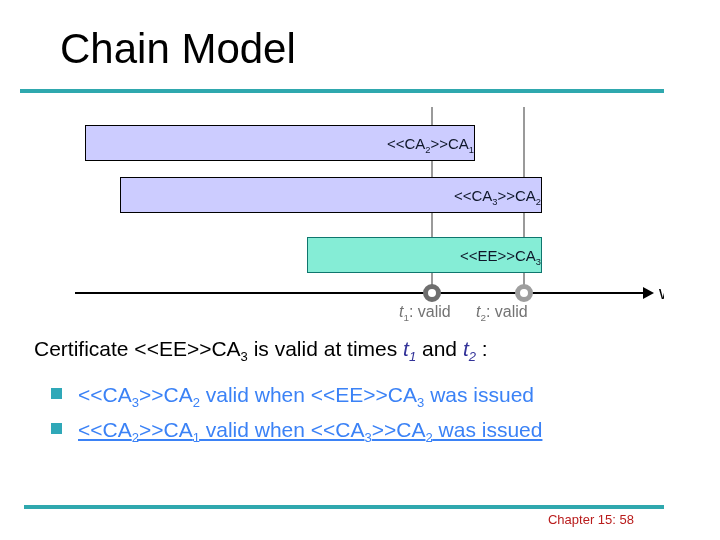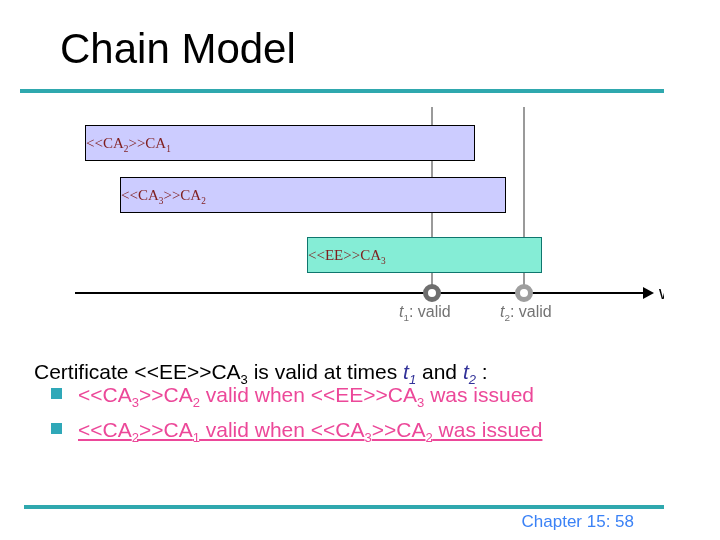--- a/index.html
+++ b/index.html
@@ -16,58 +16,58 @@
   .rule { position: absolute; background: #2FA8AE; }
   .rule-top { left: 20px; top: 89px; width: 677px; height: 4px; }
   .rule-bottom { left: 24px; top: 505px; width: 664px; height: 4px; }
 
   .vline { position: absolute; width: 2px; background: #9A9A9A; top: 107px; height: 178px; }
   .vline-t1 { left: 431px; }
   .vline-t2 { left: 523px; }
 
   .bar {
     position: absolute; height: 34px;
-    display: flex; align-items: center; justify-content: flex-start;
-    font-size: 15px; color: #7f1d1d; white-space: nowrap; font-family: Liberation Serif, serif;
+    display: flex; align-items: center; justify-content: flex-end;
+    font-size: 15px; color: #0f172a; white-space: nowrap;
   }
   .bar-1 { left: 85px;  top: 125px; width: 388px; background: #CCCCFF; border: 1px solid #000; }
-  .bar-2 { left: 120px; top: 177px; width: 384px; background: #CCCCFF; border: 1px solid #000; }
+  .bar-2 { left: 120px; top: 177px; width: 384px; background: #CCCCFF; border: 1px solid #000; padding-left: 36px; }
   .bar-3 { left: 307px; top: 237px; width: 233px; background: #85EDD6; border: 1px solid #0f766e; }
   sub { font-size: 62%; line-height: 0; }
 
   .timeline { position: absolute; left: 75px; top: 292px; width: 570px; height: 2px; background: #000; }
   .arrowhead {
     position: absolute; left: 643px; top: 287px; width: 0; height: 0;
     border-left: 11px solid #000; border-top: 6px solid transparent; border-bottom: 6px solid transparent;
   }
   .time-label { position: absolute; left: 659px; top: 282px; font-size: 19px; color: #000; }
 
   .marker {
     position: absolute; width: 8px; height: 8px; border-radius: 50%; background: #fff;
   }
   .marker-t1 { left: 423px; top: 284px; border: 5px solid #6E6E6E; }
   .marker-t2 { left: 515px; top: 284px; border: 5px solid #9E9E9E; }
 
   .tick-label { position: absolute; top: 303px; font-size: 16px; color: #737373; white-space: nowrap; }
   .tick-label-t1 { left: 399px; }
-  .tick-label-t2 { left: 500px; }
+  .tick-label-t2 { left: 476px; }
   .var { font-style: italic; }
 
   .body-line { position: absolute; left: 34px; font-size: 21px; color: #000; white-space: nowrap; }
-  .line1 { top: 360px; text-align: right; }
+  .line1 { top: 337px; text-align: right; }
   .t-blue { font-style: italic; color: #333399; }
 
-  .bullet-row { position: absolute; left: 43px; font-size: 21px; color: #ec4899; white-space: nowrap; padding-left: 8px; }
+  .bullet-row { position: absolute; left: 43px; font-size: 21px; color: #3b82f6; white-space: nowrap; padding-left: 8px; }
   .bullet-row-1 { top: 383px; }
   .bullet-row-2 { top: 418px; text-decoration: underline; }
   .bullet-square {
     display: inline-block; width: 11px; height: 11px; background: #2FA8B8;
     margin-right: 16px; vertical-align: 3px;
   }
-  .footer-text { position: absolute; right: 30px; top: 512px; font-size: 17px; color: #3b82f6; margin-left: 33px; }
+  .footer-text { position: absolute; right: 30px; top: 512px; font-size: 13px; color: #b91c1c; margin-left: 33px; }
 </style>
 </head>
 <body>
 
 <div class="slide">
 
   <div class="title">Chain Model</div>
   <div class="rule rule-top"></div>
 
   <div class="vline vline-t1"></div>

